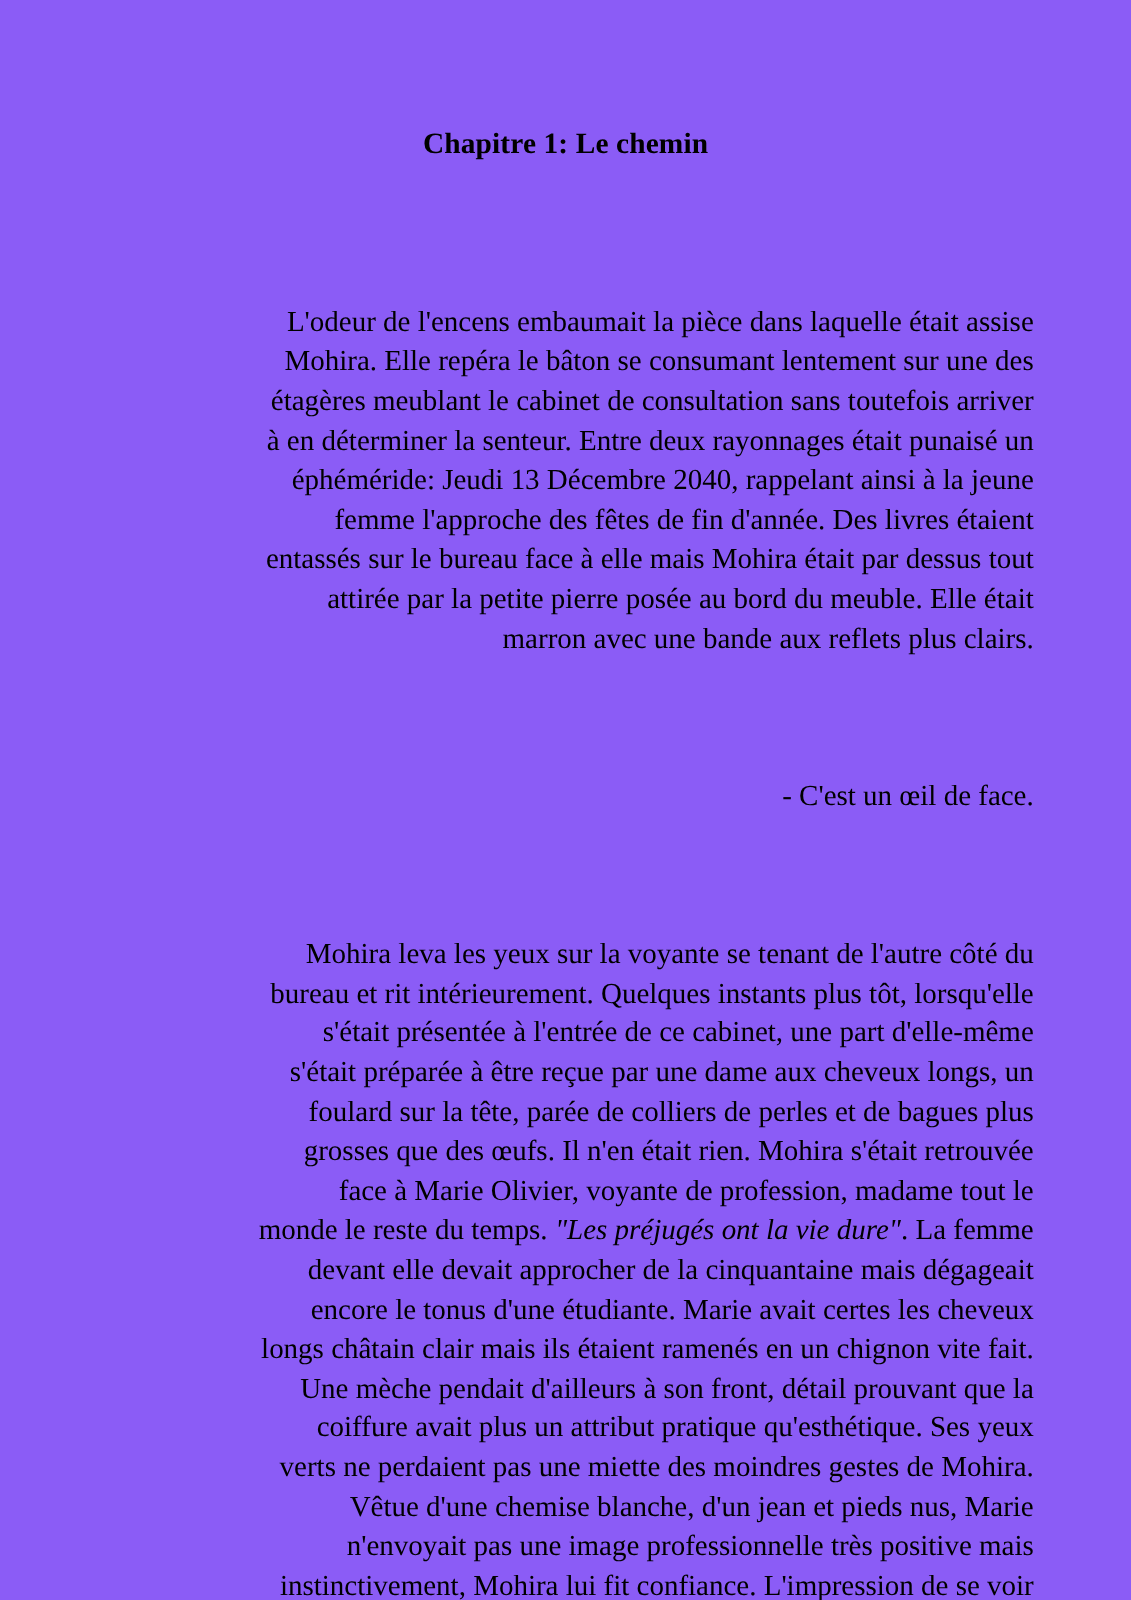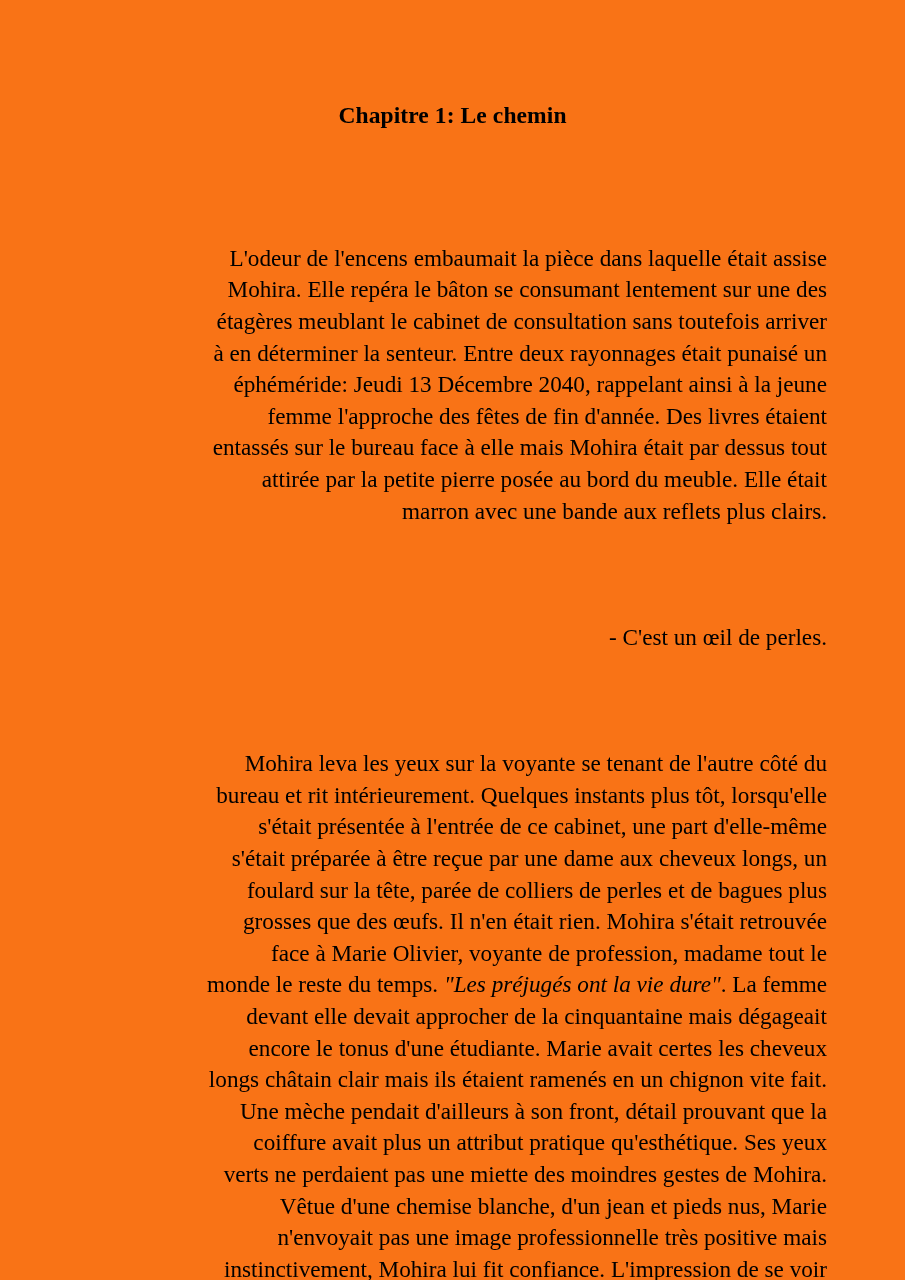--- a/index.html
+++ b/index.html
@@ -12,21 +12,21 @@
   body {
     font-family: "Liberation Serif", "DejaVu Serif", serif;
     color: #000000;
     -webkit-font-smoothing: antialiased;
   }
 
   .page {
     position: relative;
     width: 905px;
     height: 1280px;
-    background: #f97316;
+    background: #8b5cf6;
     overflow: hidden;
     box-sizing: border-box;
   }
 
   .doc-title {
     position: absolute;
     left: 0;
     top: 85px;
     width: 905px;
     text-align: center;
@@ -72,21 +72,21 @@
     <p class="para">    L'odeur de l'encens embaumait la pièce dans laquelle était assise
 Mohira. Elle repéra le bâton se consumant lentement sur une des
 étagères meublant le cabinet de consultation sans toutefois arriver
 à en déterminer la senteur. Entre deux rayonnages était punaisé un
 éphéméride: Jeudi 13 Décembre 2040, rappelant ainsi à la jeune
 femme l'approche des fêtes de fin d'année. Des livres étaient
 entassés sur le bureau face à elle mais Mohira était par dessus tout
 attirée par la petite pierre posée au bord du meuble. Elle était
 marron avec une bande aux reflets plus clairs.</p>
 
-    <p class="para">- C'est un œil de perles.</p>
+    <p class="para">- C'est un œil de face.</p>
 
     <p class="para"><span> Mohira leva les yeux sur la voyante se tenant de l'autre côté du
 bureau et rit intérieurement. Quelques instants plus tôt, lorsqu'elle
 s'était présentée à l'entrée de ce cabinet, une part d'elle-même
 s'était préparée à être reçue par une dame aux cheveux longs, un
 foulard sur la tête, parée de colliers de perles et de bagues plus
 grosses que des œufs. Il n'en était rien. Mohira s'était retrouvée
 face à Marie Olivier, voyante de profession, madame tout le
 monde le reste du temps. </span><em class="quote-italic">"Les préjugés ont la vie dure"</em><span>. La femme
 devant elle devait approcher de la cinquantaine mais dégageait

